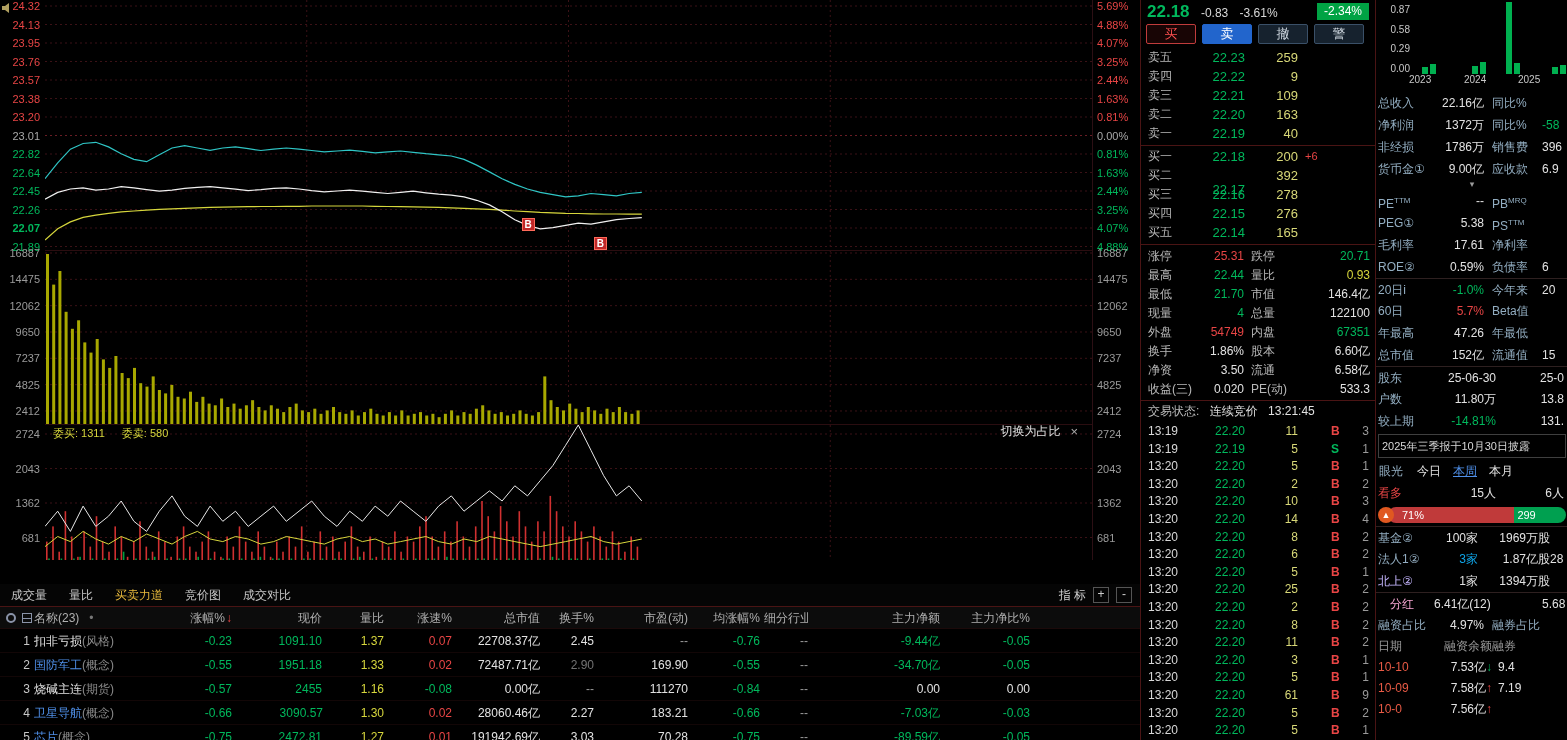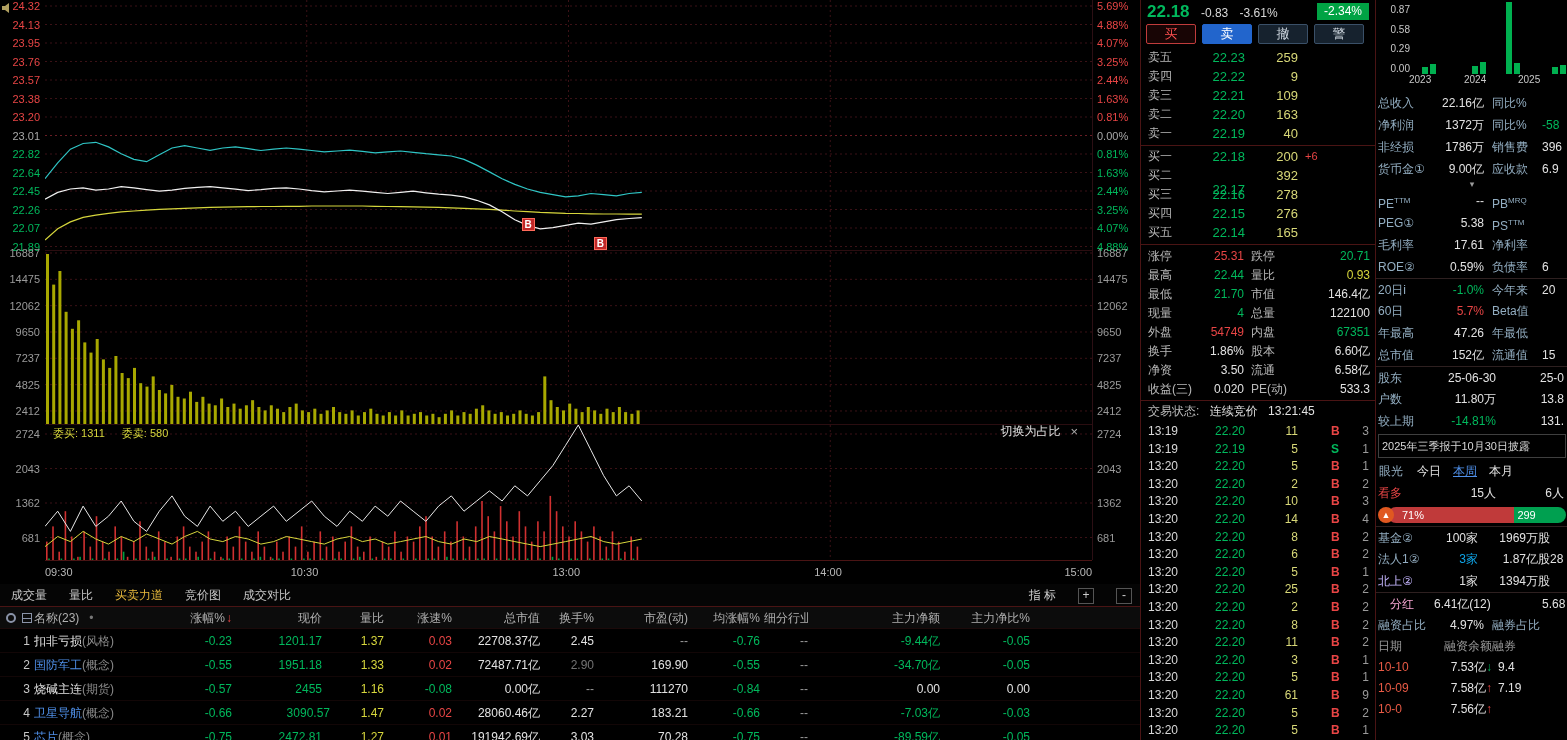--- a/index.html
+++ b/index.html
@@ -23,21 +23,21 @@
 #ratio-toggle{position:absolute;right:14px;top:423px;font-size:12px;color:#e0e0e0;display:flex;gap:10px;align-items:center;cursor:pointer}
 #ratio-toggle .close{color:#aaa;font-size:13px}
 #time-axis{position:absolute;left:45px;top:560px;width:1047px;height:24px;border-top:1px solid #4a1414}
 .tlbl{position:absolute;top:5px;font-size:11px;color:#b8b8b8}
 
 #tab-bar{position:absolute;left:0;top:584px;width:1140px;height:23px;border-bottom:1px solid #4a1414;
  display:flex;align-items:center;background:#050505}
 #tabs{display:flex;height:100%}
 .tab{padding:0 11px;line-height:22px;color:#c8c8c8;cursor:pointer}
 .tab.active{color:#e8b93c}
-.tab-right{margin-left:auto;display:flex;align-items:flex-end;gap:22px;padding-right:8px;color:#cfcfcf}
+.tab-right{margin-left:auto;display:flex;align-items:flex-start;gap:7px;padding-right:8px;color:#cfcfcf}
 .zbtn{width:16px;height:16px;line-height:13px;text-align:center;border:1px solid #555;color:#ccc;cursor:pointer;font-size:12px}
 
 #sector-table{position:absolute;left:0;top:607px;width:1140px;height:133px;overflow:hidden}
 .thead{position:relative;height:22px;line-height:22px;background:#0c0c0c;color:#b0b0b0;border-bottom:1px solid #1c0a0a}
 .trow{position:relative;height:24px;line-height:24px;border-bottom:1px solid rgba(120,40,40,.15);cursor:pointer}
 .tc{position:absolute;top:0;height:100%;overflow:hidden;white-space:nowrap}
 .tag{color:#8a8a8a}
 .sort{color:#e84545;margin-left:1px}
 .hdot{color:#777;margin-left:10px}
 .gear{position:absolute;left:6px;top:6px;width:10px;height:10px;border:2px solid #8a93a8;border-radius:50%}
@@ -130,21 +130,21 @@
         <span class="axlbl" style="top: 37px; color: rgb(232, 69, 69);">23.95</span>
         <span class="axlbl" style="top: 55.5px; color: rgb(232, 69, 69);">23.76</span>
         <span class="axlbl" style="top: 74px; color: rgb(232, 69, 69);">23.57</span>
         <span class="axlbl" style="top: 92.5px; color: rgb(232, 69, 69);">23.38</span>
         <span class="axlbl" style="top: 111px; color: rgb(232, 69, 69);">23.20</span>
         <span class="axlbl" style="top: 129.5px; color: rgb(168, 168, 168);">23.01</span>
         <span class="axlbl" style="top: 148px; color: rgb(0, 184, 92);">22.82</span>
         <span class="axlbl" style="top: 166.5px; color: rgb(0, 184, 92);">22.64</span>
         <span class="axlbl" style="top: 185px; color: rgb(0, 184, 92);">22.45</span>
         <span class="axlbl" style="top: 203.5px; color: rgb(0, 184, 92);">22.26</span>
-        <span class="axlbl" style="top: 222px; color: rgb(0, 184, 92);">22.07</span>
+        <span class="axlbl" style="top: 222px; color: rgb(0, 184, 92); font-weight: bold;">22.07</span>
         <span class="axlbl" style="top: 240.5px; color: rgb(0, 184, 92);">21.89</span>
         <span class="axlbl" style="top: 247px; color: rgb(154, 154, 154);">16887</span>
         <span class="axlbl" style="top: 273.33px; color: rgb(154, 154, 154);">14475</span>
         <span class="axlbl" style="top: 299.66px; color: rgb(154, 154, 154);">12062</span>
         <span class="axlbl" style="top: 325.99px; color: rgb(154, 154, 154);">9650</span>
         <span class="axlbl" style="top: 352.32px; color: rgb(154, 154, 154);">7237</span>
         <span class="axlbl" style="top: 378.65px; color: rgb(154, 154, 154);">4825</span>
         <span class="axlbl" style="top: 404.98px; color: rgb(154, 154, 154);">2412</span>
         <span class="axlbl" style="top: 428px; color: rgb(154, 154, 154);">2724</span>
         <span class="axlbl" style="top: 462.5px; color: rgb(154, 154, 154);">2043</span>
@@ -470,27 +470,20 @@
         <span class="axlbl r" style="top: 299.66px; color: rgb(154, 154, 154);">12062</span>
         <span class="axlbl r" style="top: 325.99px; color: rgb(154, 154, 154);">9650</span>
         <span class="axlbl r" style="top: 352.32px; color: rgb(154, 154, 154);">7237</span>
         <span class="axlbl r" style="top: 378.65px; color: rgb(154, 154, 154);">4825</span>
         <span class="axlbl r" style="top: 404.98px; color: rgb(154, 154, 154);">2412</span>
         <span class="axlbl r" style="top: 428px; color: rgb(154, 154, 154);">2724</span>
         <span class="axlbl r" style="top: 462.5px; color: rgb(154, 154, 154);">2043</span>
         <span class="axlbl r" style="top: 497px; color: rgb(154, 154, 154);">1362</span>
         <span class="axlbl r" style="top: 531.5px; color: rgb(154, 154, 154);">681</span>
       </div>
-    <div id="time-axis">
-        <span class="tlbl" style="left: 0px;">09:30</span>
-        <span class="tlbl" style="left: 245.75px;">10:30</span>
-        <span class="tlbl" style="left: 507.5px;">13:00</span>
-        <span class="tlbl" style="left: 769.25px;">14:00</span>
-        <span class="tlbl" style="right: 0px;">15:00</span>
-      </div>
     <div id="tab-bar">
       <div id="tabs">
           <span class="tab">成交量</span>
           <span class="tab">量比</span>
           <span class="tab active">买卖力道</span>
           <span class="tab">竞价图</span>
           <span class="tab">成交对比</span>
         </div>
       <div class="tab-right">
         <span>指 标</span>
@@ -512,23 +505,23 @@
           <span class="tc" style="left: 598px; width: 90px; text-align: right; color: rgb(176, 176, 176);">市盈(动)</span>
           <span class="tc" style="left: 692px; width: 68px; text-align: right; color: rgb(176, 176, 176);">均涨幅%</span>
           <span class="tc" style="left: 764px; width: 44px; text-align: right; color: rgb(176, 176, 176);">细分行业</span>
           <span class="tc" style="left: 812px; width: 128px; text-align: right; color: rgb(176, 176, 176);">主力净额</span>
           <span class="tc" style="left: 944px; width: 86px; text-align: right; color: rgb(176, 176, 176);">主力净比%</span>
         </div>
         <div class="trow">
           <span class="tc" style="left: 4px; width: 26px; text-align: right; color: rgb(200, 200, 200);">1</span>
           <span class="tc" style="left: 34px; width: 130px; text-align: left;"><span style="color: rgb(226, 226, 226);">扣非亏损</span><span class="tag">(风格)</span></span>
           <span class="tc" style="left: 164px; width: 68px; text-align: right; color: rgb(0, 184, 92);">-0.23</span>
-          <span class="tc" style="left: 236px; width: 86px; text-align: right; color: rgb(0, 184, 92);">1201.17</span>
+          <span class="tc" style="left: 236px; width: 86px; text-align: right; color: rgb(0, 184, 92);">1091.10</span>
           <span class="tc" style="left: 326px; width: 58px; text-align: right; color: rgb(214, 214, 60);">1.37</span>
-          <span class="tc" style="left: 388px; width: 64px; text-align: right; color: rgb(232, 69, 69);">0.03</span>
+          <span class="tc" style="left: 388px; width: 64px; text-align: right; color: rgb(232, 69, 69);">0.07</span>
           <span class="tc" style="left: 456px; width: 84px; text-align: right; color: rgb(226, 226, 226);">22708.37亿</span>
           <span class="tc" style="left: 544px; width: 50px; text-align: right; color: rgb(226, 226, 226);">2.45</span>
           <span class="tc" style="left: 598px; width: 90px; text-align: right; color: rgb(154, 154, 154);">--</span>
           <span class="tc" style="left: 692px; width: 68px; text-align: right; color: rgb(0, 184, 92);">-0.76</span>
           <span class="tc" style="left: 764px; width: 44px; text-align: right; color: rgb(154, 154, 154);">--</span>
           <span class="tc" style="left: 812px; width: 128px; text-align: right; color: rgb(0, 184, 92);">-9.44亿</span>
           <span class="tc" style="left: 944px; width: 86px; text-align: right; color: rgb(0, 184, 92);">-0.05</span>
         </div>
         <div class="trow">
           <span class="tc" style="left: 4px; width: 26px; text-align: right; color: rgb(200, 200, 200);">2</span>
@@ -557,22 +550,22 @@
           <span class="tc" style="left: 598px; width: 90px; text-align: right; color: rgb(226, 226, 226);">111270</span>
           <span class="tc" style="left: 692px; width: 68px; text-align: right; color: rgb(0, 184, 92);">-0.84</span>
           <span class="tc" style="left: 764px; width: 44px; text-align: right; color: rgb(154, 154, 154);">--</span>
           <span class="tc" style="left: 812px; width: 128px; text-align: right; color: rgb(226, 226, 226);">0.00</span>
           <span class="tc" style="left: 944px; width: 86px; text-align: right; color: rgb(226, 226, 226);">0.00</span>
         </div>
         <div class="trow">
           <span class="tc" style="left: 4px; width: 26px; text-align: right; color: rgb(200, 200, 200);">4</span>
           <span class="tc" style="left: 34px; width: 130px; text-align: left;"><span style="color: rgb(79, 143, 232);">卫星导航</span><span class="tag">(概念)</span></span>
           <span class="tc" style="left: 164px; width: 68px; text-align: right; color: rgb(0, 184, 92);">-0.66</span>
-          <span class="tc" style="left: 244px; width: 86px; text-align: right; color: rgb(0, 184, 92);">3090.57</span>
-          <span class="tc" style="left: 326px; width: 58px; text-align: right; color: rgb(214, 214, 60);">1.47</span>
+          <span class="tc" style="left: 237px; width: 86px; text-align: right; color: rgb(0, 184, 92);">3090.57</span>
+          <span class="tc" style="left: 326px; width: 58px; text-align: right; color: rgb(214, 214, 60);">1.30</span>
           <span class="tc" style="left: 388px; width: 64px; text-align: right; color: rgb(232, 69, 69);">0.02</span>
           <span class="tc" style="left: 456px; width: 84px; text-align: right; color: rgb(226, 226, 226);">28060.46亿</span>
           <span class="tc" style="left: 544px; width: 50px; text-align: right; color: rgb(226, 226, 226);">2.27</span>
           <span class="tc" style="left: 598px; width: 90px; text-align: right; color: rgb(226, 226, 226);">183.21</span>
           <span class="tc" style="left: 692px; width: 68px; text-align: right; color: rgb(0, 184, 92);">-0.66</span>
           <span class="tc" style="left: 764px; width: 44px; text-align: right; color: rgb(154, 154, 154);">--</span>
           <span class="tc" style="left: 812px; width: 128px; text-align: right; color: rgb(0, 184, 92);">-7.03亿</span>
           <span class="tc" style="left: 944px; width: 86px; text-align: right; color: rgb(0, 184, 92);">-0.03</span>
         </div>
         <div class="trow">

